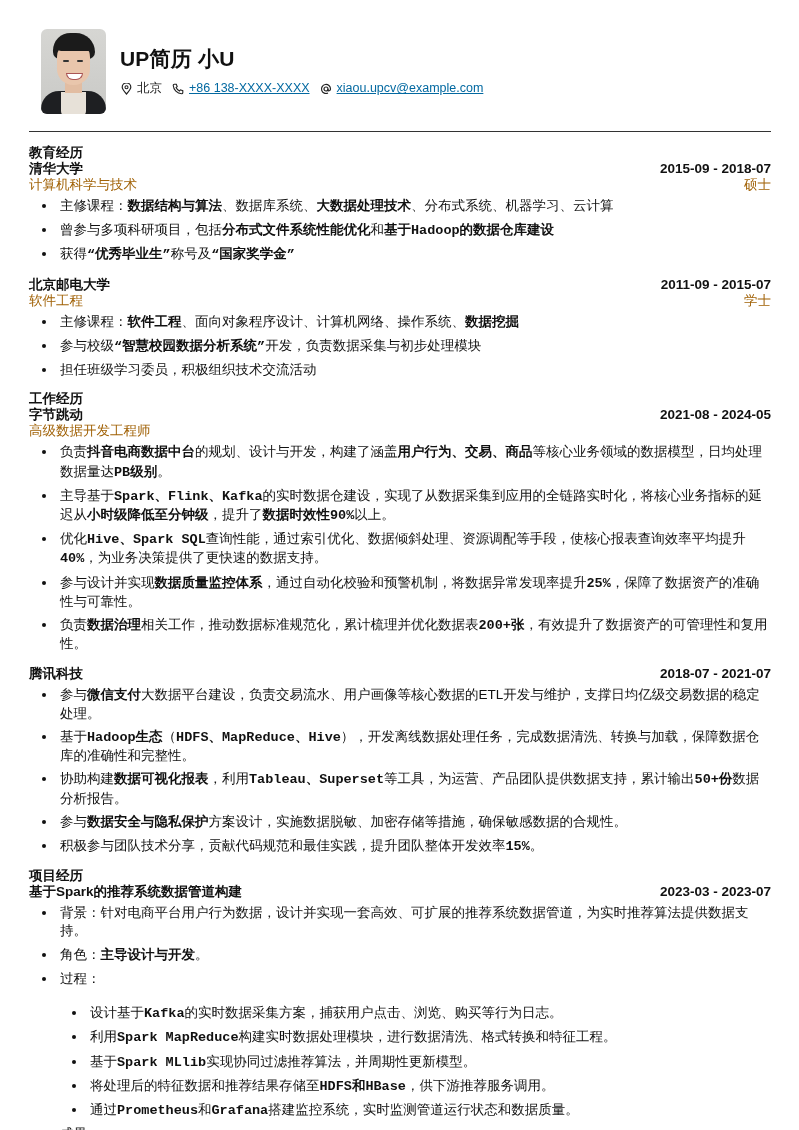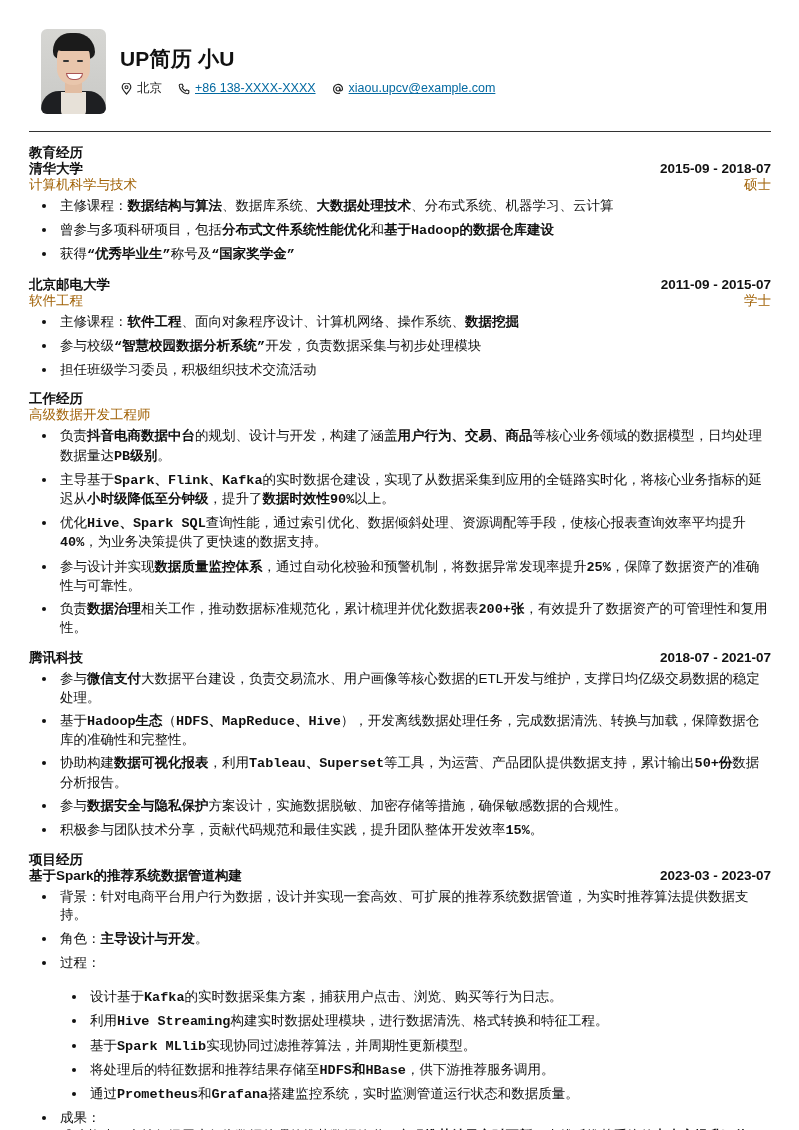--- a/index.html
+++ b/index.html
@@ -18,21 +18,21 @@
   .photo .hair { position:absolute; left:12px; top:4px; width:42px; height:26px; background:#1b1b1b; border-radius:20px 22px 8px 8px; }
   .photo .face { position:absolute; left:16px; top:14px; width:33px; height:42px; background:#e9c6ac; border-radius:14px 14px 16px 16px; }
   .photo .hair2 { position:absolute; left:15px; top:8px; width:36px; height:14px; background:#1b1b1b; border-radius:14px 16px 4px 8px; }
   .photo .eye { position:absolute; top:31px; width:6px; height:2px; background:#333; border-radius:2px; }
   .photo .smile { position:absolute; left:25px; top:44px; width:15px; height:5px; background:#fff; border-radius:0 0 8px 8px; border:1px solid #a55; }
   .photo .neck { position:absolute; left:24px; top:52px; width:17px; height:12px; background:#e2bda2; }
   .photo .body { position:absolute; left:0; top:62px; width:65px; height:30px; background:#1e1f22; border-radius:18px 18px 0 0; }
   .photo .shirt { position:absolute; left:20px; top:63px; width:25px; height:25px; background:#e7e1d8; border-radius:0 0 6px 6px; }
   .head-info { margin-left: 14px; }
   .name { font-size: 21px; font-weight: 600; color: #111; margin: 0 0 7px 0; letter-spacing: 0.2px; }
-  .contacts { display: flex; align-items: center; font-size: 12.5px; color: #222; gap: 12px; justify-content: center; }
+  .contacts { display: flex; align-items: center; font-size: 12.5px; color: #222; gap: 6px; justify-content: center; }
   .contacts .icon { display: inline-flex; width: 12px; height: 12px; align-items: center; justify-content: center; }
   .contacts .item { display: inline-flex; align-items: center; gap: 5px; margin-right: 4px; }
   .contacts a { color: #0369a1; text-decoration: underline; }
   .divider { height: 1px; background: #333; margin: 17px 0 13px 0; }
   .section-title { font-weight: 700; font-size: 13.5px; margin: 0; line-height: 16px; }
   .entry { margin-bottom: 12px; }
   .entry-row { display: flex; justify-content: space-between; line-height: 16px; }
   .entry-title { font-weight: 700; }
   .entry-date { font-weight: 700; }
   .entry-sub { color: #a16207; }
@@ -124,20 +124,24 @@
             <li><span>主修课程：</span><b>软件工程</b><span>、面向对象程序设计、计算机网络、操作系统、</span><b>数据挖掘</b></li>
             <li><span>参与校级</span><b>“智慧校园数据分析系统”</b><span>开发，负责数据采集与初步处理模块</span></li>
             <li><span>担任班级学习委员，积极组织技术交流活动</span></li>
           </ul>
         </div>
       </div>
       <div class="sec">
         <div class="section-title">工作经历</div>
         <div class="entry">
           <div class="entry-row">
+            <span class="entry-title">字节跳动</span>
+            <span class="entry-date">2021-08 - 2024-05</span>
+          </div>
+          <div class="entry-row">
             <span class="entry-sub">高级数据开发工程师</span>
             <span></span>
           </div>
           <ul>
             <li><span>负责</span><b>抖音电商数据中台</b><span>的规划、设计与开发，构建了涵盖</span><b>用户行为、交易、商品</b><span>等核心业务领域的数据模型，日均处理数据量达</span><b>PB级别</b><span>。</span></li>
             <li><span>主导基于</span><b>Spark、Flink、Kafka</b><span>的实时数据仓建设，实现了从数据采集到应用的全链路实时化，将核心业务指标的延迟从</span><b>小时级降低至分钟级</b><span>，提升了</span><b>数据时效性90%</b><span>以上。</span></li>
             <li><span>优化</span><b>Hive、Spark SQL</b><span>查询性能，通过索引优化、数据倾斜处理、资源调配等手段，使核心报表查询效率平均提升</span><b>40%</b><span>，为业务决策提供了更快速的数据支持。</span></li>
             <li><span>参与设计并实现</span><b>数据质量监控体系</b><span>，通过自动化校验和预警机制，将数据异常发现率提升</span><b>25%</b><span>，保障了数据资产的准确性与可靠性。</span></li>
             <li><span>负责</span><b>数据治理</b><span>相关工作，推动数据标准规范化，累计梳理并优化数据表</span><b>200+张</b><span>，有效提升了数据资产的可管理性和复用性。</span></li>
           </ul>
@@ -161,21 +165,21 @@
         <div class="entry">
           <div class="entry-row">
             <span class="entry-title">基于Spark的推荐系统数据管道构建</span>
             <span class="entry-date">2023-03 - 2023-07</span>
           </div>
           <ul>
             <li><span>背景：针对电商平台用户行为数据，设计并实现一套高效、可扩展的推荐系统数据管道，为实时推荐算法提供数据支持。</span></li>
             <li><span>角色：</span><b>主导设计与开发</b><span>。</span></li>
             <li><span>过程：</span><ul>
                 <li><span>设计基于</span><b>Kafka</b><span>的实时数据采集方案，捕获用户点击、浏览、购买等行为日志。</span></li>
-                <li><span>利用</span><b>Hive Streaming</b><span>构建实时数据处理模块，进行数据清洗、格式转换和特征工程。</span></li>
+                <li><span>利用</span><b>Spark MapReduce</b><span>构建实时数据处理模块，进行数据清洗、格式转换和特征工程。</span></li>
                 <li><span>基于</span><b>Spark MLlib</b><span>实现协同过滤推荐算法，并周期性更新模型。</span></li>
                 <li><span>将处理后的特征数据和推荐结果存储至</span><b>HDFS和HBase</b><span>，供下游推荐服务调用。</span></li>
                 <li><span>通过</span><b>Prometheus</b><span>和</span><b>Grafana</b><span>搭建监控系统，实时监测管道运行状态和数据质量。</span></li>
               </ul></li>
             <li><span>成果：</span><div><span>成功构建了支持亿级用户行为数据处理的推荐数据管道，实现</span><b>推荐结果实时更新</b><span>，上线后推荐系统的</span><b>点击率提升了体</b></div></li>
           </ul>
         </div>
       </div>
     </div>
 </div>

